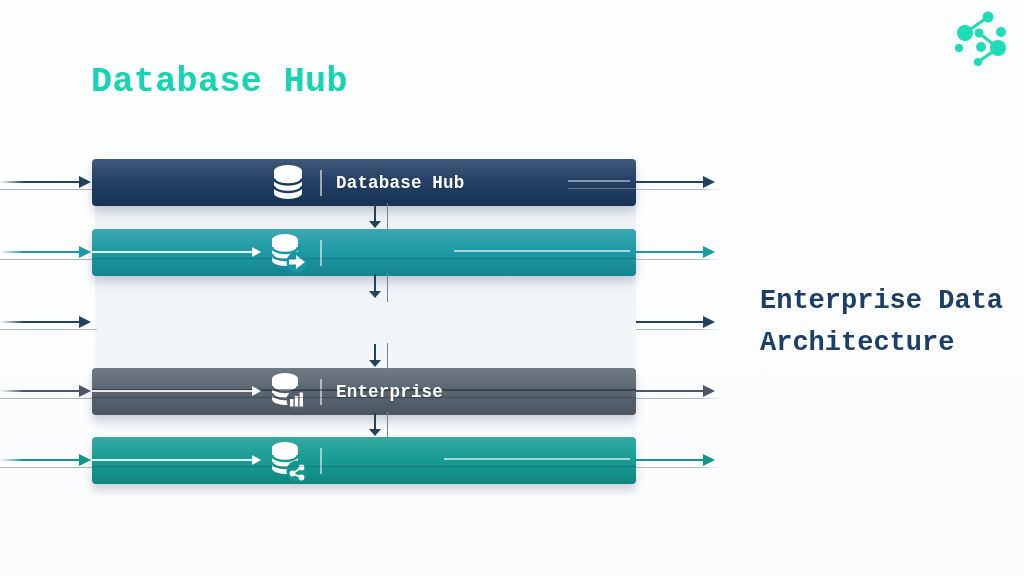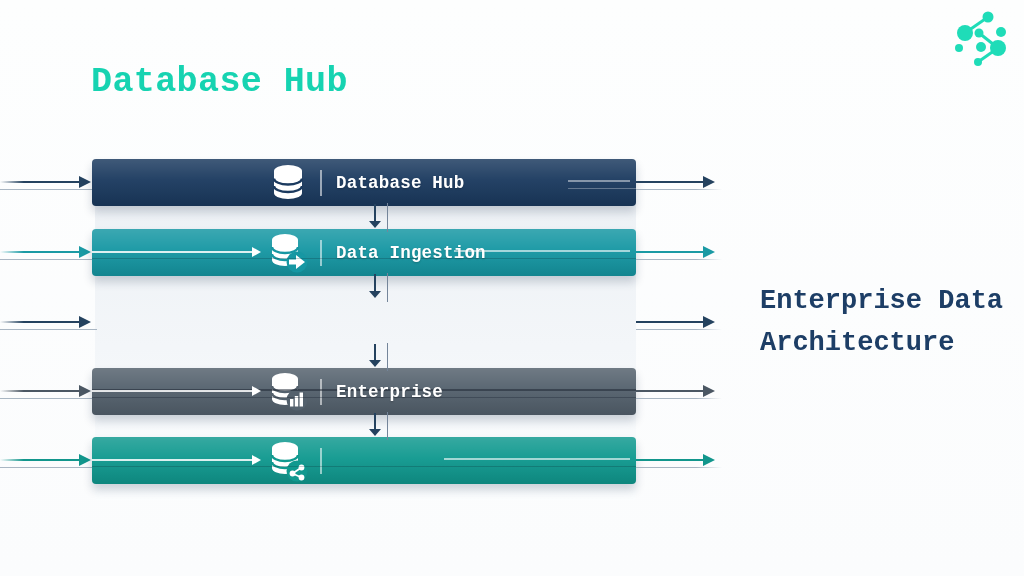--- a/index.html
+++ b/index.html
@@ -142,21 +142,20 @@
       <div class="ihead"></div>
       <svg class="dbicon" width="40" height="42" viewBox="0 0 40 42">
         <ellipse cx="17" cy="8" rx="13" ry="6" fill="#fff"></ellipse>
         <path d="M4 8 V28 A13 6 0 0 0 30 28 V8" fill="#fff"></path>
         <path d="M4 15 A13 6 0 0 0 30 15" fill="none" stroke="var(--bar)" stroke-width="2.4"></path>
         <path d="M4 22 A13 6 0 0 0 30 22" fill="none" stroke="var(--bar)" stroke-width="2.4"></path>
         <circle cx="29" cy="30" r="10.5" fill="var(--bar)"></circle>
         <path d="M21 27.5 h7 v-4.5 l9 7 -9 7 v-4.5 h-7 z" fill="#fff"></path>
       </svg>
       <div class="divider"></div>
-      <span class="bar-label">Data Ingestion</span>
     </div>
     <div class="rline"></div>
     <div class="rhead"></div>
     <div class="rsub"></div>
   </div>
 
   <div class="lane lane3" style="--bar: #5f9fd4; --arrow: #24425f;">
     <div class="lline"></div>
     <div class="lhead"></div>
     <div class="lsub"></div>

